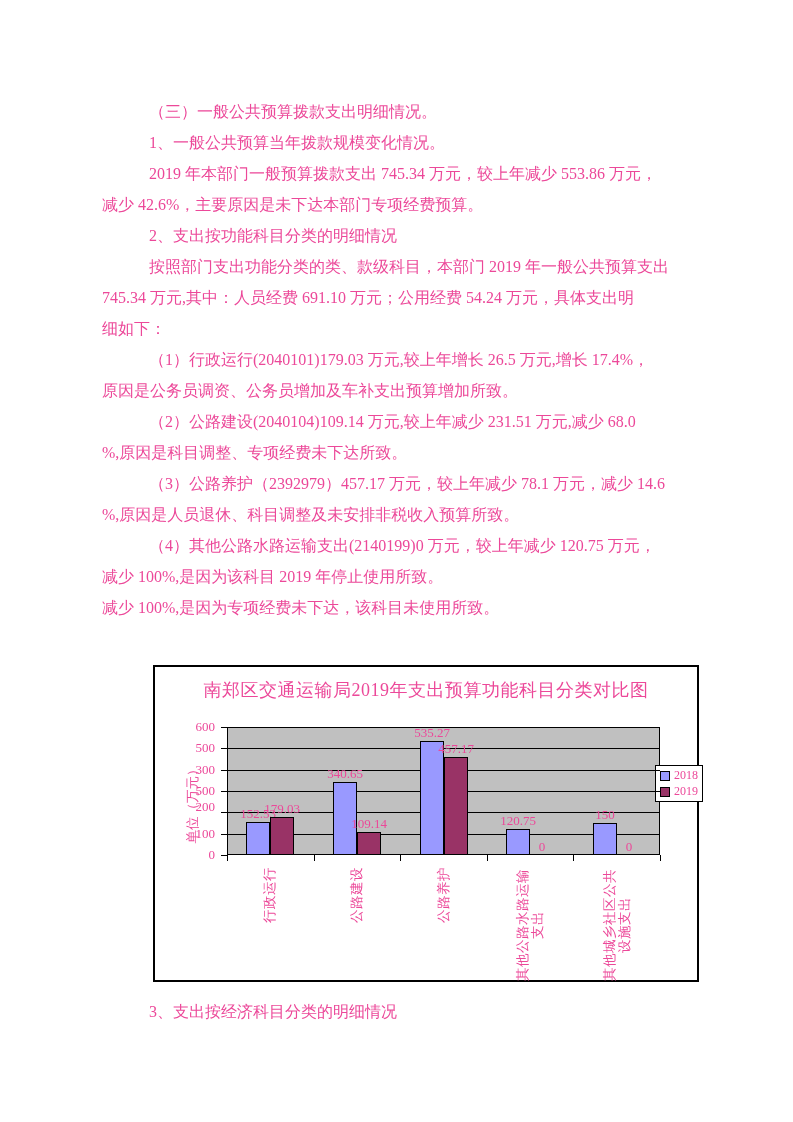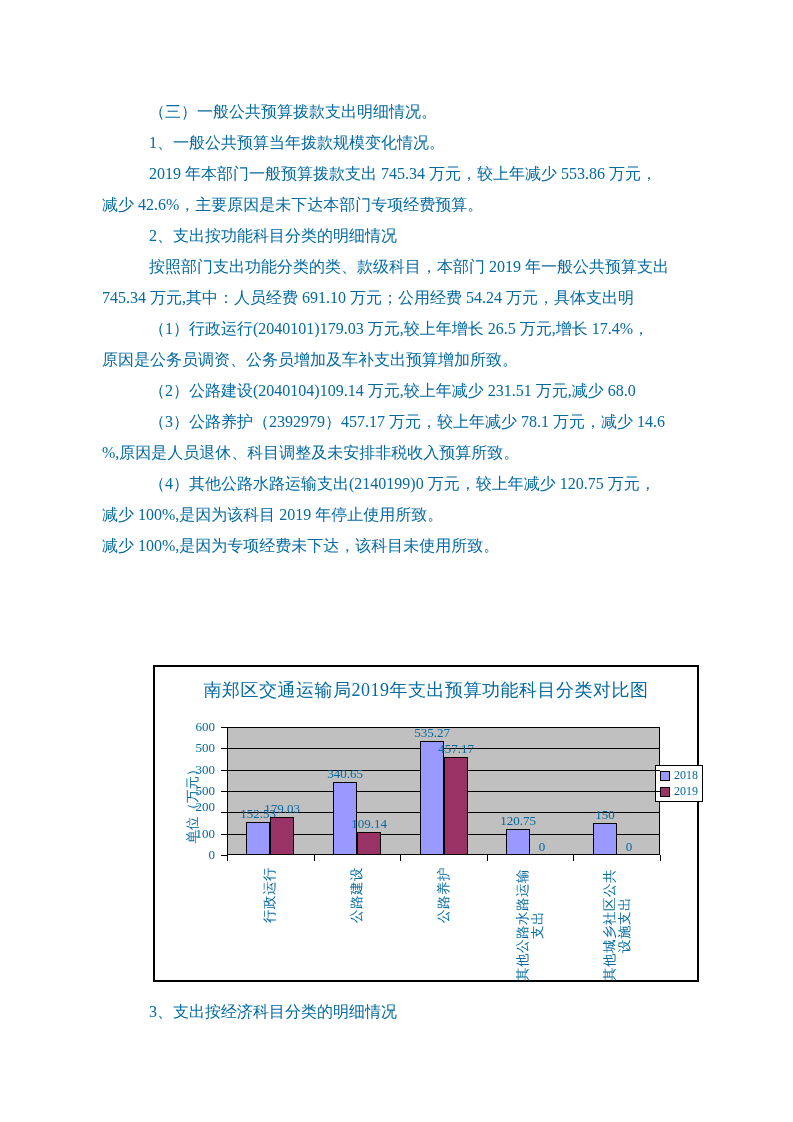--- a/index.html
+++ b/index.html
@@ -3,21 +3,21 @@
 <meta charset="utf-8">
 <style>
   * { margin: 0; padding: 0; box-sizing: content-box; }
   html, body { background: #ffffff; }
   .page {
     position: relative;
     width: 793px;
     height: 1122px;
     background: #ffffff;
     font-family: "Liberation Serif", "DejaVu Serif", serif;
-    color: #0369a1;
+    color: #ec4899;
     overflow: hidden;
   }
   
   .text-flow { position: absolute; left: 102px; width: 640px; }
   .text-flow .line {
     height: 31px;
     line-height: 31px;
     font-size: 16px;
     white-space: pre;
   }
@@ -104,23 +104,25 @@
 
 <div class="page">
   <div class="text-flow" id="text-before" style="top:96px;">
       <div class="line indent">（三）一般公共预算拨款支出明细情况。</div>
       <div class="line indent">1、一般公共预算当年拨款规模变化情况。</div>
       <div class="line indent">2019 年本部门一般预算拨款支出 745.34 万元，较上年减少 553.86 万元，</div>
       <div class="line">减少 42.6%，主要原因是未下达本部门专项经费预算。</div>
       <div class="line indent">2、支出按功能科目分类的明细情况</div>
       <div class="line indent">按照部门支出功能分类的类、款级科目，本部门 2019 年一般公共预算支出</div>
       <div class="line">745.34 万元,其中：人员经费 691.10 万元；公用经费 54.24 万元，具体支出明</div>
+      <div class="line">细如下：</div>
       <div class="line indent">（1）行政运行(2040101)179.03 万元,较上年增长 26.5 万元,增长 17.4%，</div>
       <div class="line">原因是公务员调资、公务员增加及车补支出预算增加所致。</div>
       <div class="line indent">（2）公路建设(2040104)109.14 万元,较上年减少 231.51 万元,减少 68.0</div>
+      <div class="line">%,原因是科目调整、专项经费未下达所致。</div>
       <div class="line indent">（3）公路养护（2392979）457.17 万元，较上年减少 78.1 万元，减少 14.6</div>
       <div class="line">%,原因是人员退休、科目调整及未安排非税收入预算所致。</div>
       <div class="line indent">（4）其他公路水路运输支出(2140199)0 万元，较上年减少 120.75 万元，</div>
       <div class="line">减少 100%,是因为该科目 2019 年停止使用所致。</div>
       <div class="line">减少 100%,是因为专项经费未下达，该科目未使用所致。</div>
     </div>
 
   <div class="chart-box">
     <div class="chart-inner" id="chart-inner">
       <div class="chart-title">南郑区交通运输局2019年支出预算功能科目分类对比图</div>

